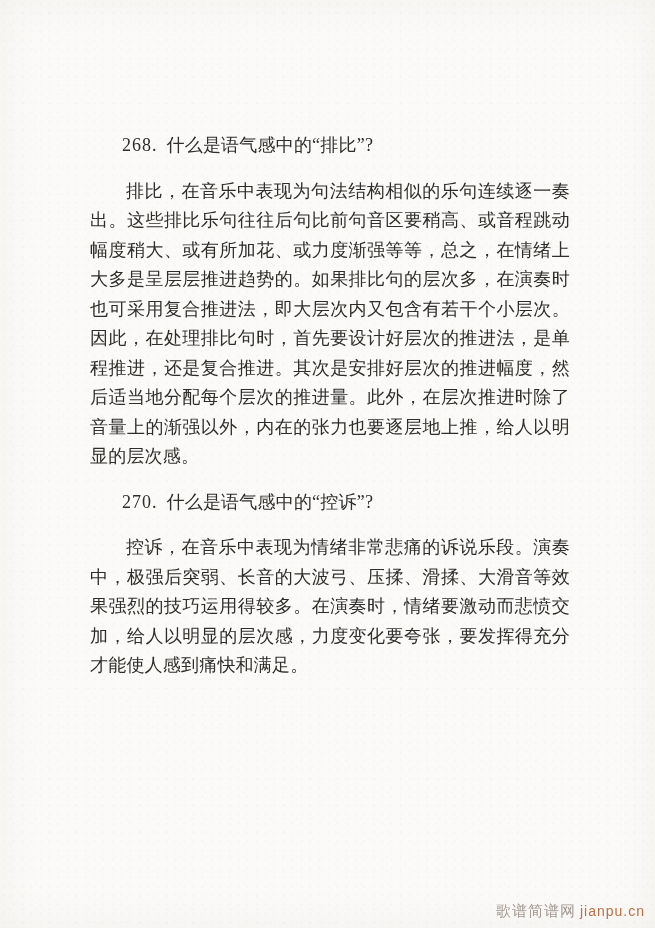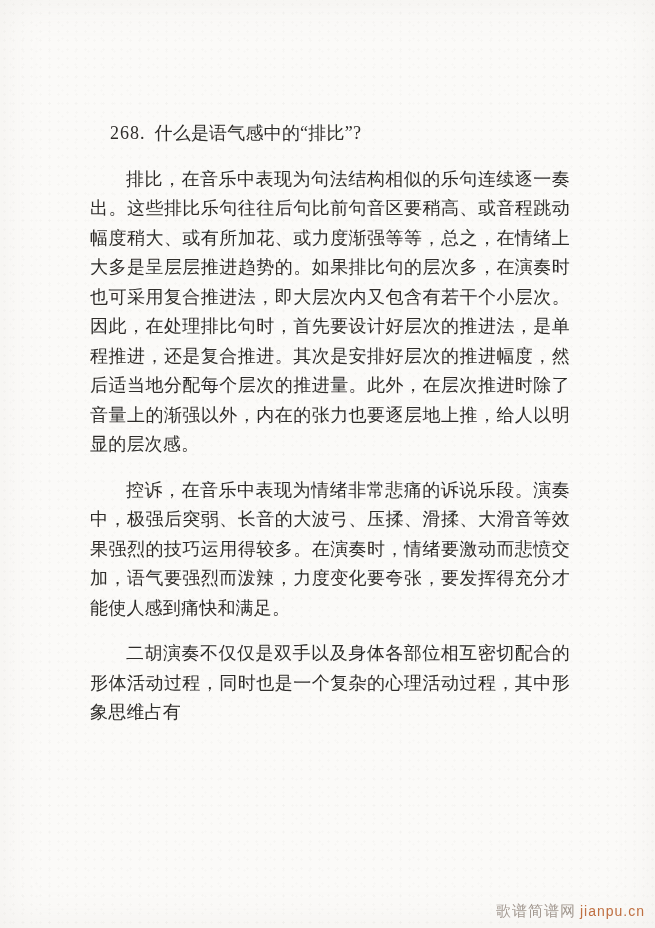--- a/index.html
+++ b/index.html
@@ -32,21 +32,21 @@
     width: 512px;
     color: #2f2d2a;
     font-size: 18px;
     line-height: 29.5px;
     text-align: justify;
     text-justify: inter-ideograph;
     letter-spacing: 0.2px;
   }
   .qa { margin: 0; }
   .question {
-    margin: 0;
+    margin: 12px;
     font-size: 18px;
     font-weight: 400;
     text-indent: 2em;
     white-space: nowrap;
   }
   .q-number {
     margin-right: 9px;
     letter-spacing: 1px;
   }
   .answer {
@@ -80,25 +80,25 @@
 
     <section class="qa">
       <h2 class="question"><span class="q-number">268.</span><span>什么是语气感中的“排比”?</span></h2>
       <p class="answer">排比，在音乐中表现为句法结构相似的乐句连续逐一奏出。这些排比乐句往往后句比前句音区要稍高、或音程跳动幅度稍大、或有所加花、或力度渐强等等，总之，在情绪上大多是呈层层推进趋势的。如果排比句的层次多，在演奏时也可采用复合推进法，即大层次内又包含有若干个小层次。因此，在处理排比句时，首先要设计好层次的推进法，是单程推进，还是复合推进。其次是安排好层次的推进幅度，然后适当地分配每个层次的推进量。此外，在层次推进时除了音量上的渐强以外，内在的张力也要逐层地上推，给人以明显的层次感。</p>
     </section>
 
     <section class="qa">
     </section>
 
     <section class="qa">
-      <p class="answer">控诉，在音乐中表现为情绪非常悲痛的诉说乐段。演奏中，极强后突弱、长音的大波弓、压揉、滑揉、大滑音等效果强烈的技巧运用得较多。在演奏时，情绪要激动而悲愤交加，语气要强烈而泼辣，力度变化要夸张，要发挥得充分才能使人感到痛快和满足。</p>
+      <h2 class="question"><span class="q-number">270.</span><span>什么是语气感中的“控诉”?</span></h2>
+      <p class="answer">控诉，在音乐中表现为情绪非常悲痛的诉说乐段。演奏中，极强后突弱、长音的大波弓、压揉、滑揉、大滑音等效果强烈的技巧运用得较多。在演奏时，情绪要激动而悲愤交加，给人以明显的层次感，力度变化要夸张，要发挥得充分才能使人感到痛快和满足。</p>
     </section>
 
     <section class="qa">
-      <p class="answer">二胡演奏不仅仅是双手以及身体各部位相互密切配合的形体活动过程，同时也是一个复杂的心理活动过程，其中形象思维占有</p>
     </section>
 
   </main>
 
   <footer class="watermark">
     <span class="wm-site">歌谱简谱网</span><span class="wm-url">jianpu.cn</span>
   </footer>
 </div>
 
 </body></html>

